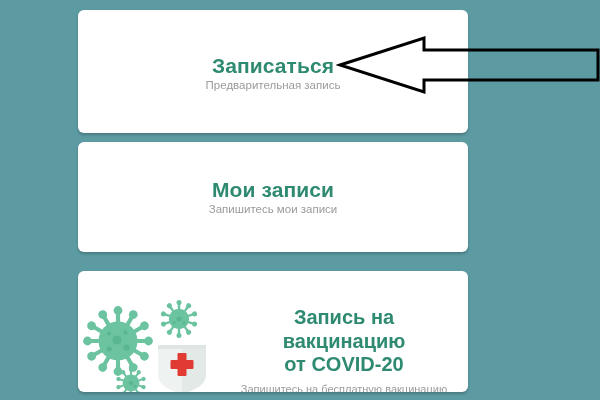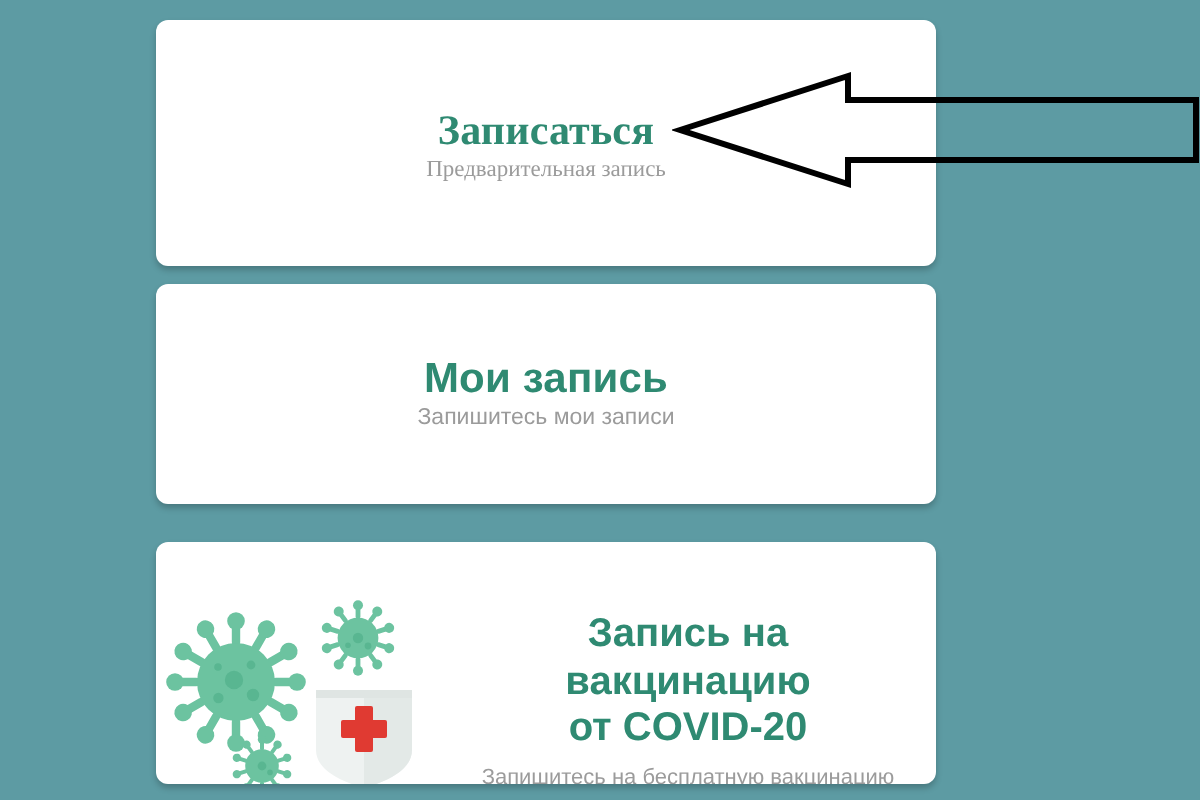--- a/index.html
+++ b/index.html
@@ -25,21 +25,21 @@
   .card {
     position: absolute;
     left: 78px;
     width: 390px;
     background: #ffffff;
     border-radius: 6px;
     box-shadow: 0 2px 3px rgba(0,0,0,0.22);
     box-sizing: border-box;
     overflow: hidden;
   }
-  #card-1 { top: 10px;  height: 123px; font-family: Liberation Serif, serif; }
+  #card-1 { top: 10px;  height: 123px; }
   #card-2 { top: 142px; height: 110px; }
   #card-3 { top: 271px; height: 121px; }
 
   .card-center {
     position: absolute;
     left: 0; right: 0;
     text-align: center;
   }
   .card-title {
     color: #2f8a72;
@@ -114,21 +114,21 @@
 
   <div class="card" id="card-1">
     <div class="card-center">
       <div class="card-title">Записаться</div>
       <div class="card-sub">Предварительная запись</div>
     </div>
   </div>
 
   <div class="card" id="card-2">
     <div class="card-center">
-      <div class="card-title">Мои запись</div>
+      <div class="card-title">Мои записи</div>
       <div class="card-sub">Запишитесь мои записи</div>
     </div>
   </div>
 
   <div class="card" id="card-3">
     <div class="inner3">
 
       <div class="illus">
         <svg viewBox="0 0 148 118" width="148" height="118">
 

